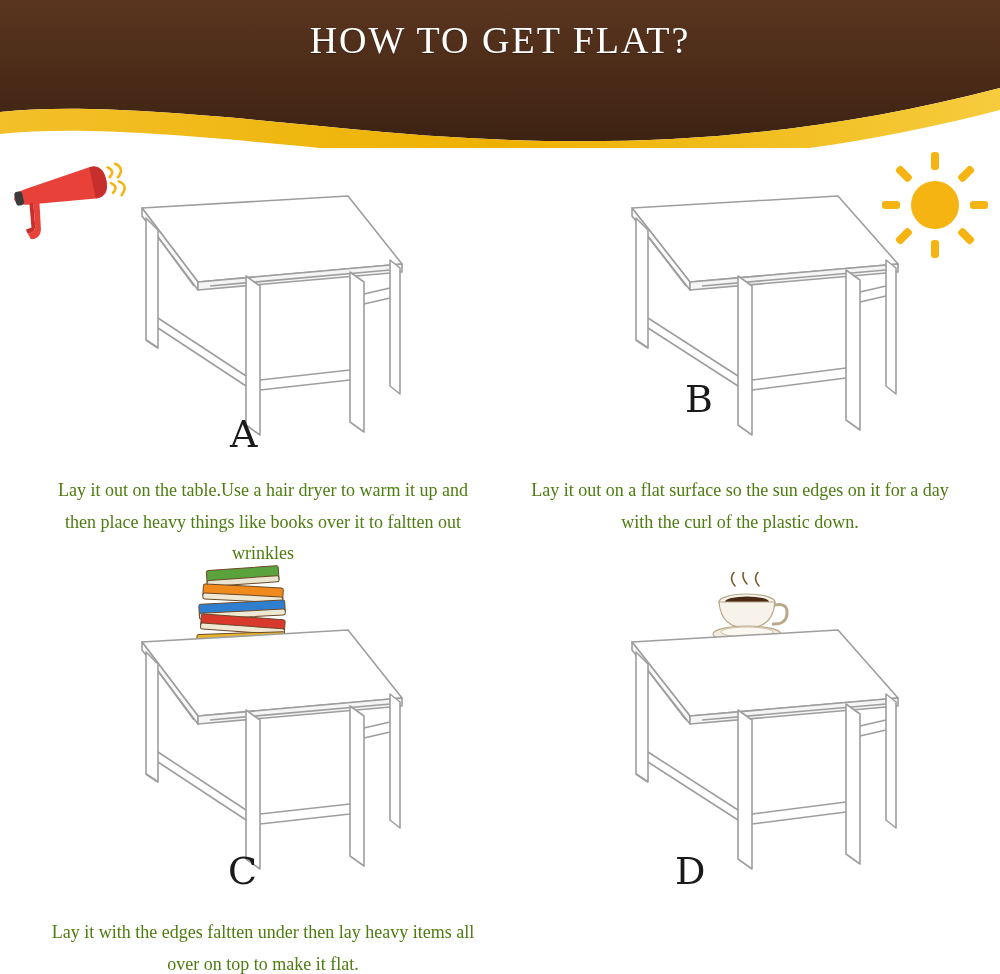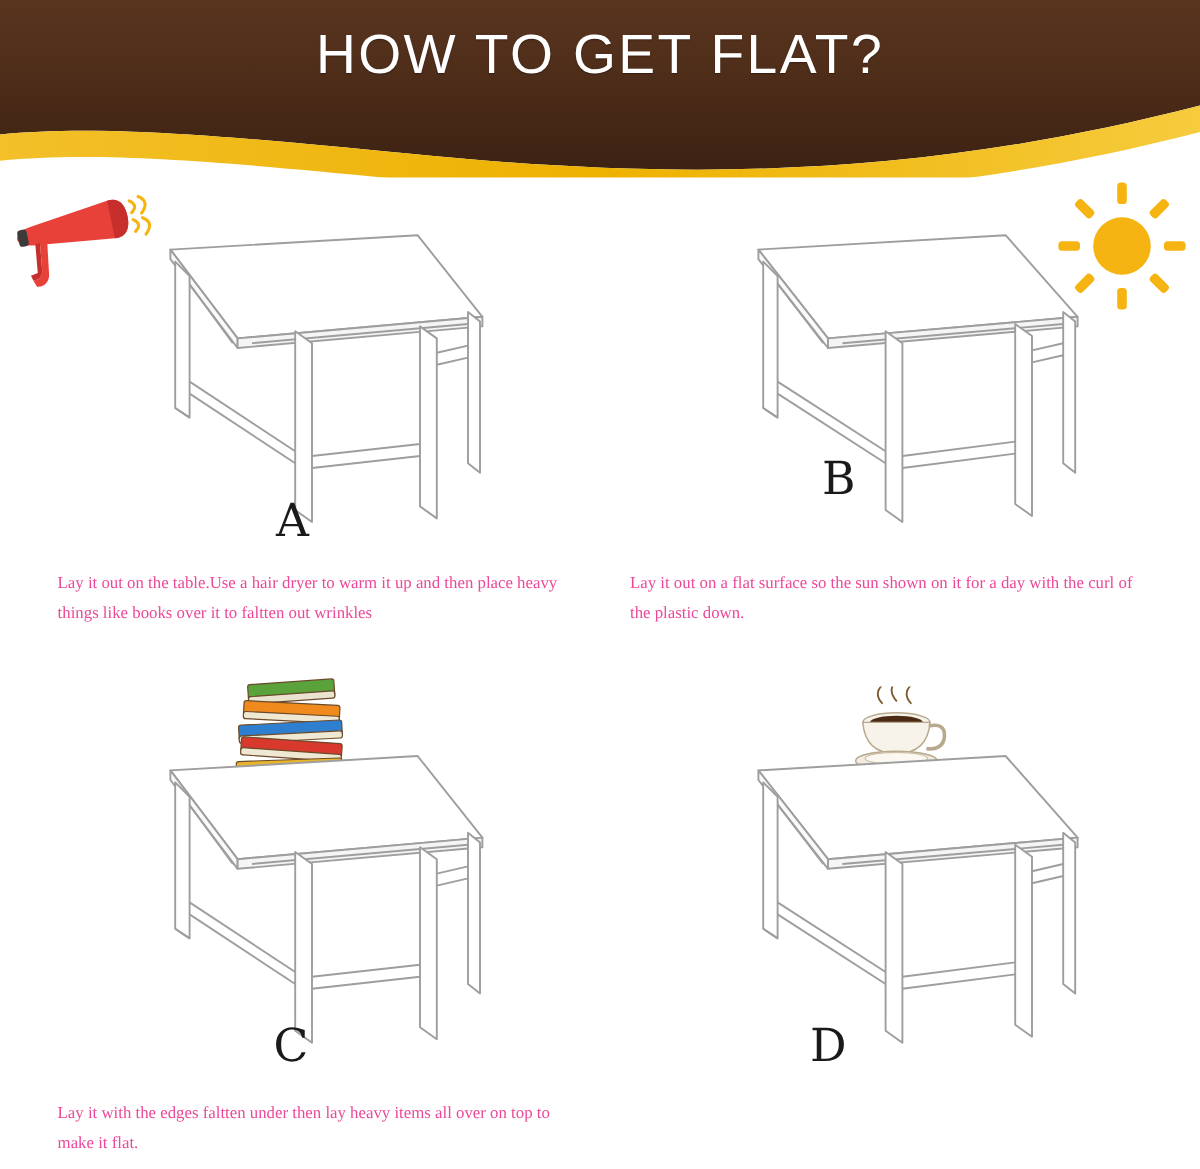--- a/index.html
+++ b/index.html
@@ -24,22 +24,22 @@
     overflow: hidden;
   }
   .header-svg { display: block; }
   .header-title {
     position: absolute;
     top: 18px;
     left: 0;
     width: 1000px;
     text-align: center;
     color: #ffffff;
-    font-family: Liberation Sans, sans-serif;
-    font-size: 46px;
+    font-family: Liberation Serif, serif;
+    font-size: 38px;
     letter-spacing: 2px;
     font-weight: normal;
     text-shadow: 0 1px 1px rgba(0,0,0,0.35);
   }
 
   
   .panels {
     position: absolute;
     top: 150px;
     left: 0;
@@ -68,23 +68,24 @@
     font-family: "DejaVu Serif", serif;
     font-size: 38px;
     color: #1a1a1a;
     line-height: 1;
   }
   .panel-caption {
     position: absolute;
     left: 48px;
     width: 430px;
     font-family: "Liberation Serif", serif;
-    font-size: 14px;
+    font-size: 18px;
     line-height: 1.75;
-    color: #ec4899;
+    color: #4d7c0f;
+    text-align: center;
   }
 
   
   #panel-a .table-svg { left: 50px; top: 40px; }
   #panel-a .panel-letter { left: 230px; top: 265px; }
   #panel-a .panel-caption { top: 325px; }
 
   
   #panel-b .table-svg { left: 40px; top: 40px; }
   #panel-b .panel-letter { left: 185px; top: 230px; }
@@ -228,21 +229,21 @@
           <path d="M212,190 L306,178"></path>
           <path d="M212,200 L306,188"></path>
           <path d="M320,102 L346,96"></path>
           <path d="M320,112 L346,106"></path>
           <path d="M96,150 L108,158"></path>
         </g>
       </svg>
 
       <div class="panel-letter">B</div>
     </div>
-    <div class="panel-caption">Lay it out on a flat surface so the sun shown on it for a day with the curl of the plastic down.</div>
+    <div class="panel-caption">Lay it out on a flat surface so the sun edges on it for a day with the curl of the plastic down.</div>
   </div>
 
   <div class="panel" id="panel-c">
     <div class="panel-art">
 
       <div class="deco" id="books">
         <svg width="130" height="105" viewBox="0 0 130 105" xmlns="http://www.w3.org/2000/svg">
           <g stroke="#6b4a2a" stroke-width="1">
 
             <g transform="rotate(-4 60 18)">

